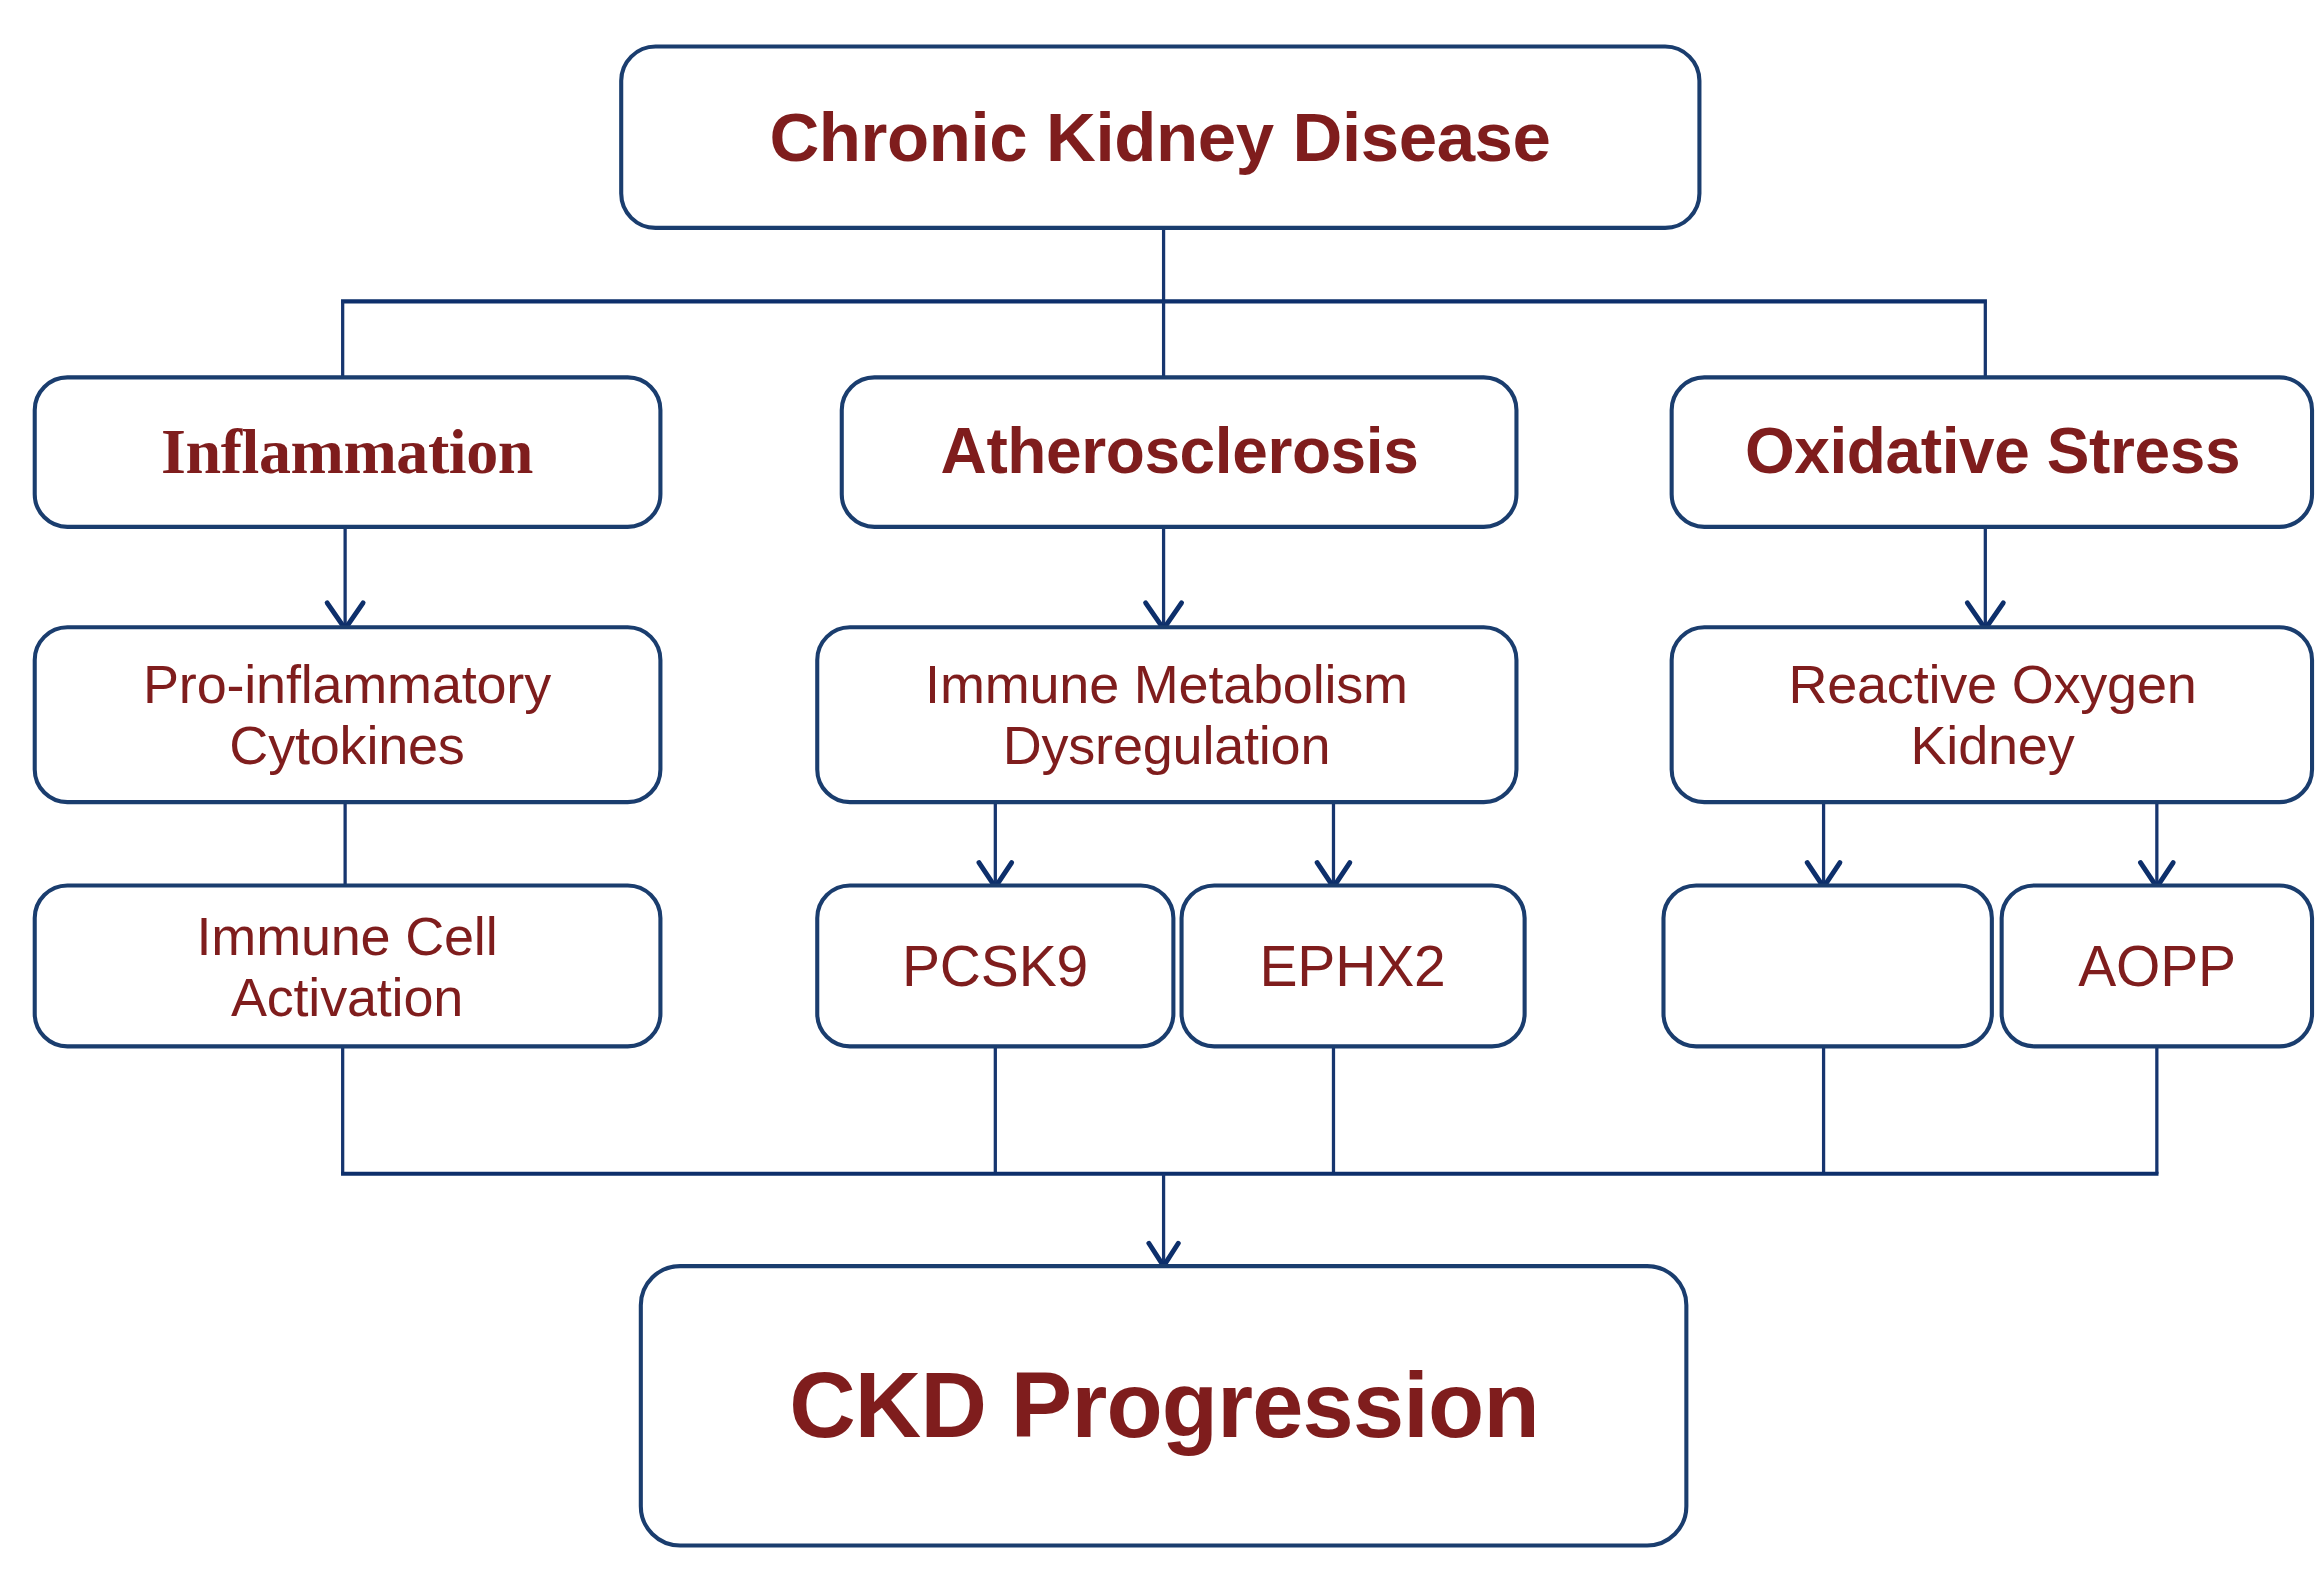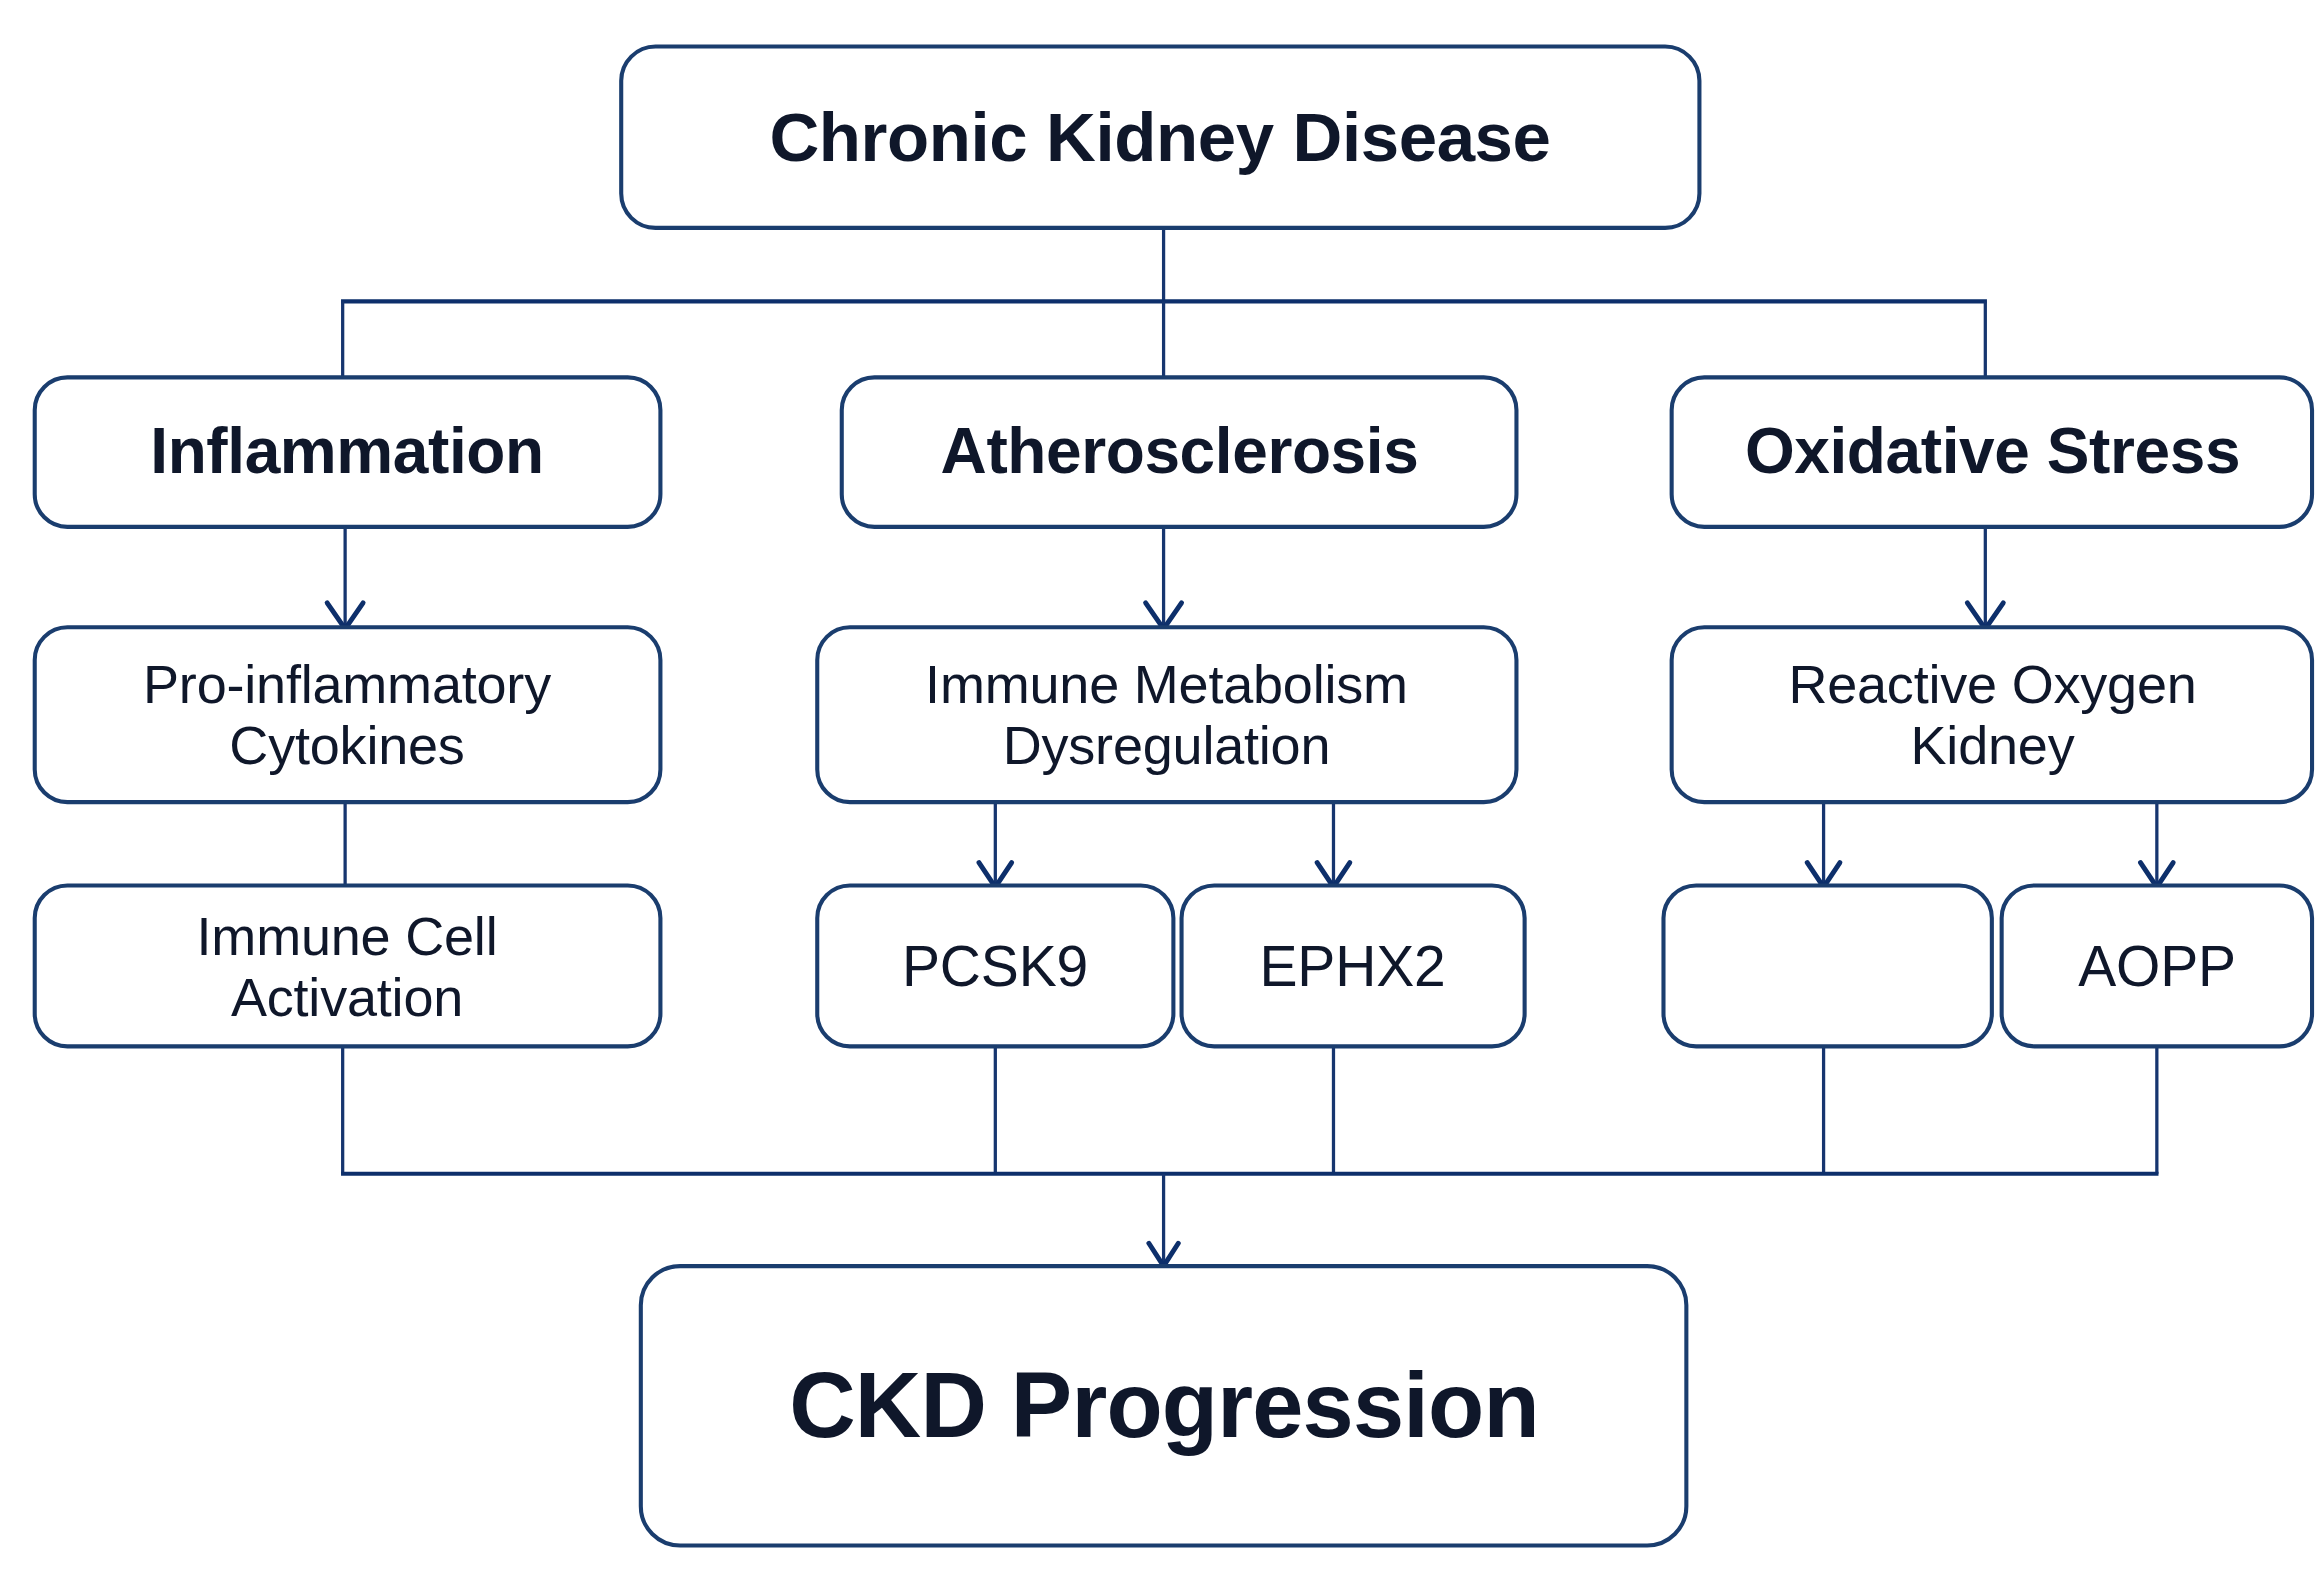--- a/index.html
+++ b/index.html
@@ -49,21 +49,21 @@
     stroke-width: 6;
     stroke-linecap: round;
     stroke-linejoin: round;
   }
   .node-label {
     position: absolute;
     display: flex;
     align-items: center;
     justify-content: center;
     text-align: center;
-    color: #0f172a;
+    color: #7f1d1d;
     line-height: 1.12;
     pointer-events: none;
     white-space: pre-line;
   }
   .lvl-heading {
     font-weight: bold;
     font-stretch: condensed;
     font-size: 64px;
     letter-spacing: -0.4px;
   }
@@ -154,21 +154,21 @@
     <rect class="node-box" x="1446" y="1084" width="420" height="197" rx="40" ry="40"></rect>
     <rect class="node-box" x="2036" y="1084" width="402" height="197" rx="40" ry="40"></rect>
     <rect class="node-box" x="2450" y="1084" width="380" height="197" rx="40" ry="40"></rect>
 
     <rect class="node-box" x="784" y="1550" width="1280" height="342" rx="48" ry="48"></rect>
 
   </svg>
 
   <div class="node-label lvl-title" style="left:621px; top:47px; width:1078px; height:181px;">Chronic Kidney Disease</div>
 
-  <div class="node-label lvl-heading" style="left:34px; top:377px; width:626px; height:150px;">Inflammation</div>
+  <div class="node-label lvl-heading" style="left:34px; top:377px; width:626px; height:150px;font-family:Liberation Serif, serif;">Inflammation</div>
 
   <div class="node-label lvl-heading" style="left:842px; top:377px; width:675px; height:150px;">Atherosclerosis</div>
 
   <div class="node-label lvl-body" style="left:34px; top:627px; width:626px; height:175px;">Pro-inflammatory
 Cytokines</div>
 
   <div class="node-label lvl-heading" style="left:1672px; top:377px; width:641px; height:150px;">Oxidative Stress</div>
 
   <div class="node-label lvl-body" style="left:817px; top:627px; width:699px; height:175px;">Immune Metabolism
 Dysregulation</div>

